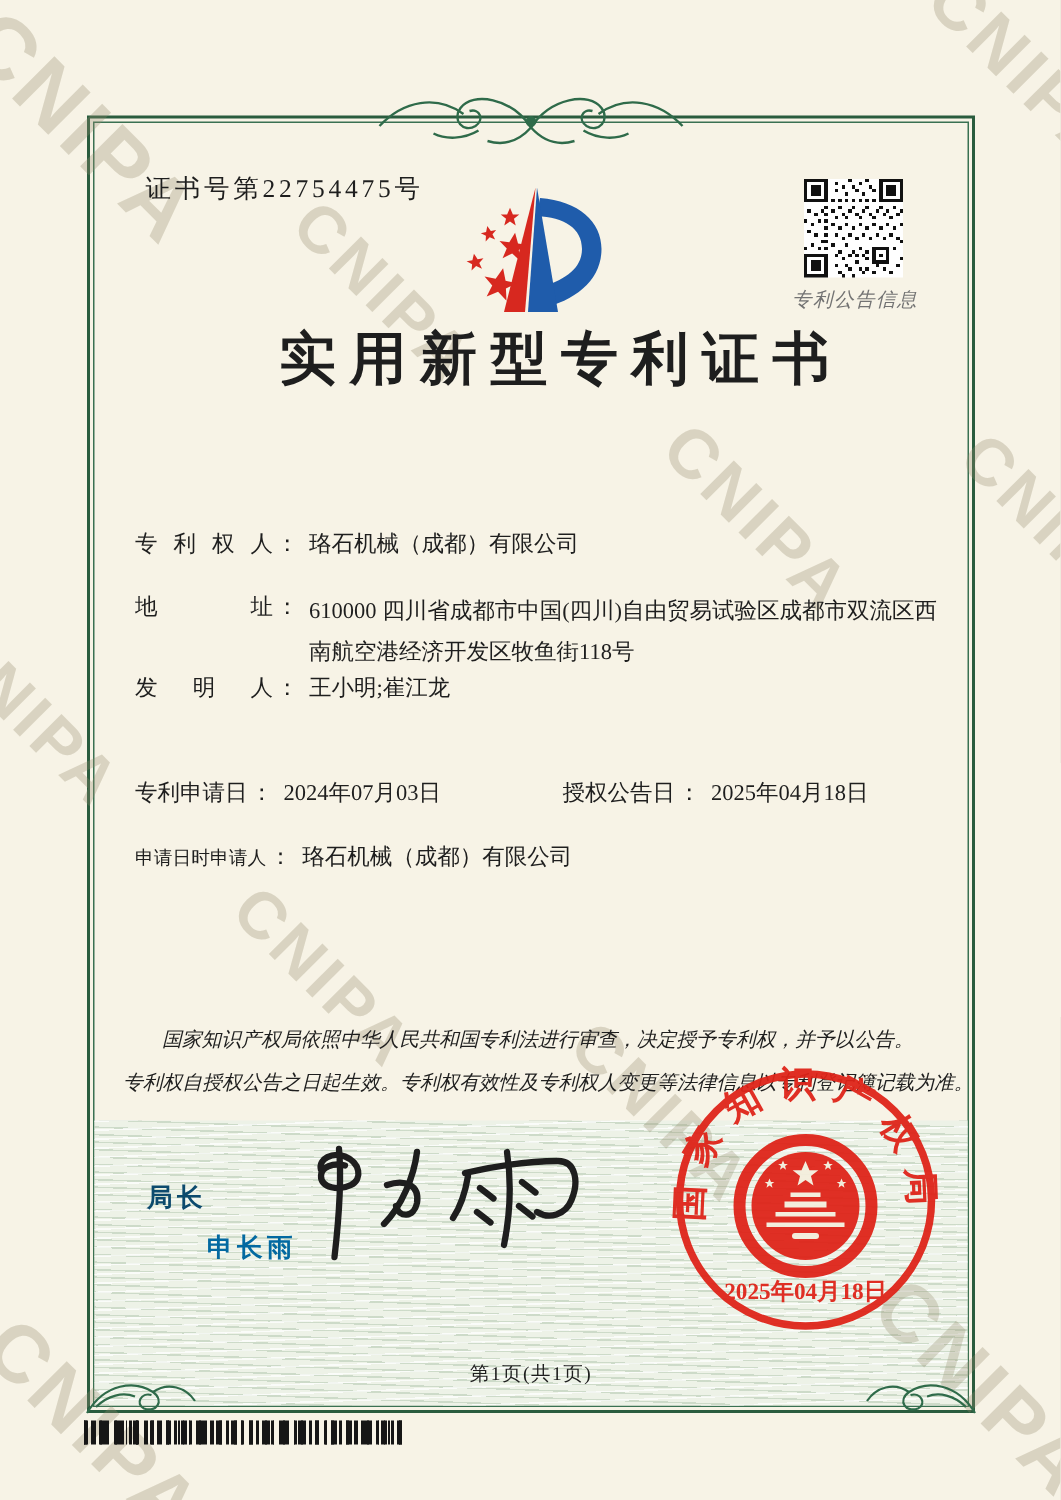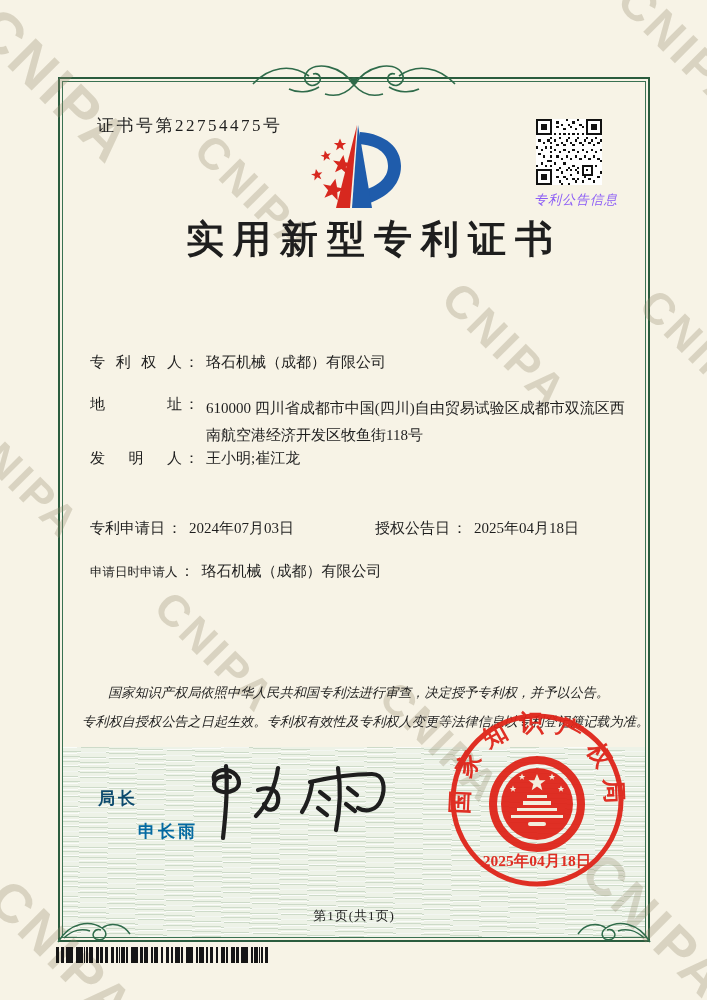--- a/index.html
+++ b/index.html
@@ -13,22 +13,22 @@
   .frame{position:absolute;left:58px;top:77px;width:588px;height:861px;border:2.5px solid #2a5c3e;}
   .frame::after{content:"";position:absolute;inset:2px;border:1px solid #3a7152;pointer-events:none;}
   .guilloche{position:absolute;left:3px;right:3px;bottom:3px;top:668px;z-index:1;
       background-color:#edf2e7;
       background-image:repeating-linear-gradient(178deg, rgba(255,255,255,0.75) 0 1px, transparent 1px 6px),
                        repeating-linear-gradient(2deg, rgba(122,158,122,0.28) 0 1px, transparent 1px 5px);}
   .fc{position:absolute;z-index:3;}
   .ornament{position:absolute;z-index:4;}
   
   .certno{left:37px;top:35px;font-size:17px;letter-spacing:2.5px;}
-  .qrcap{left:462px;top:112px;width:96px;text-align:right;font-size:13px;font-style:italic;
-         color:#8b5cf6;letter-spacing:1px;}
+  .qrcap{left:462px;top:112px;width:96px;text-align:center;font-size:13px;font-style:italic;
+         color:#737373;letter-spacing:1px;}
   .title{left:4px;top:135px;width:100%;text-align:center;font-size:38px;font-weight:bold;letter-spacing:9px;margin-left:16px;}
   .row{left:30px;font-size:15px;white-space:nowrap;}
   .lbl{display:inline-block;vertical-align:top;}
   .j{width:92px;text-align:justify;text-align-last:justify;}
   .sm{font-size:12.5px;padding-top:2px;}
   .colon{margin:0 7px 0 2px;}
   .val{display:inline-block;vertical-align:top;}
   .wrapval{white-space:normal;width:424px;line-height:27px;}
   .rcol{position:absolute;left:285px;top:0;}
   .statement{left:22px;top:599px;width:566px;font-size:13.2px;font-style:italic;line-height:29px;

